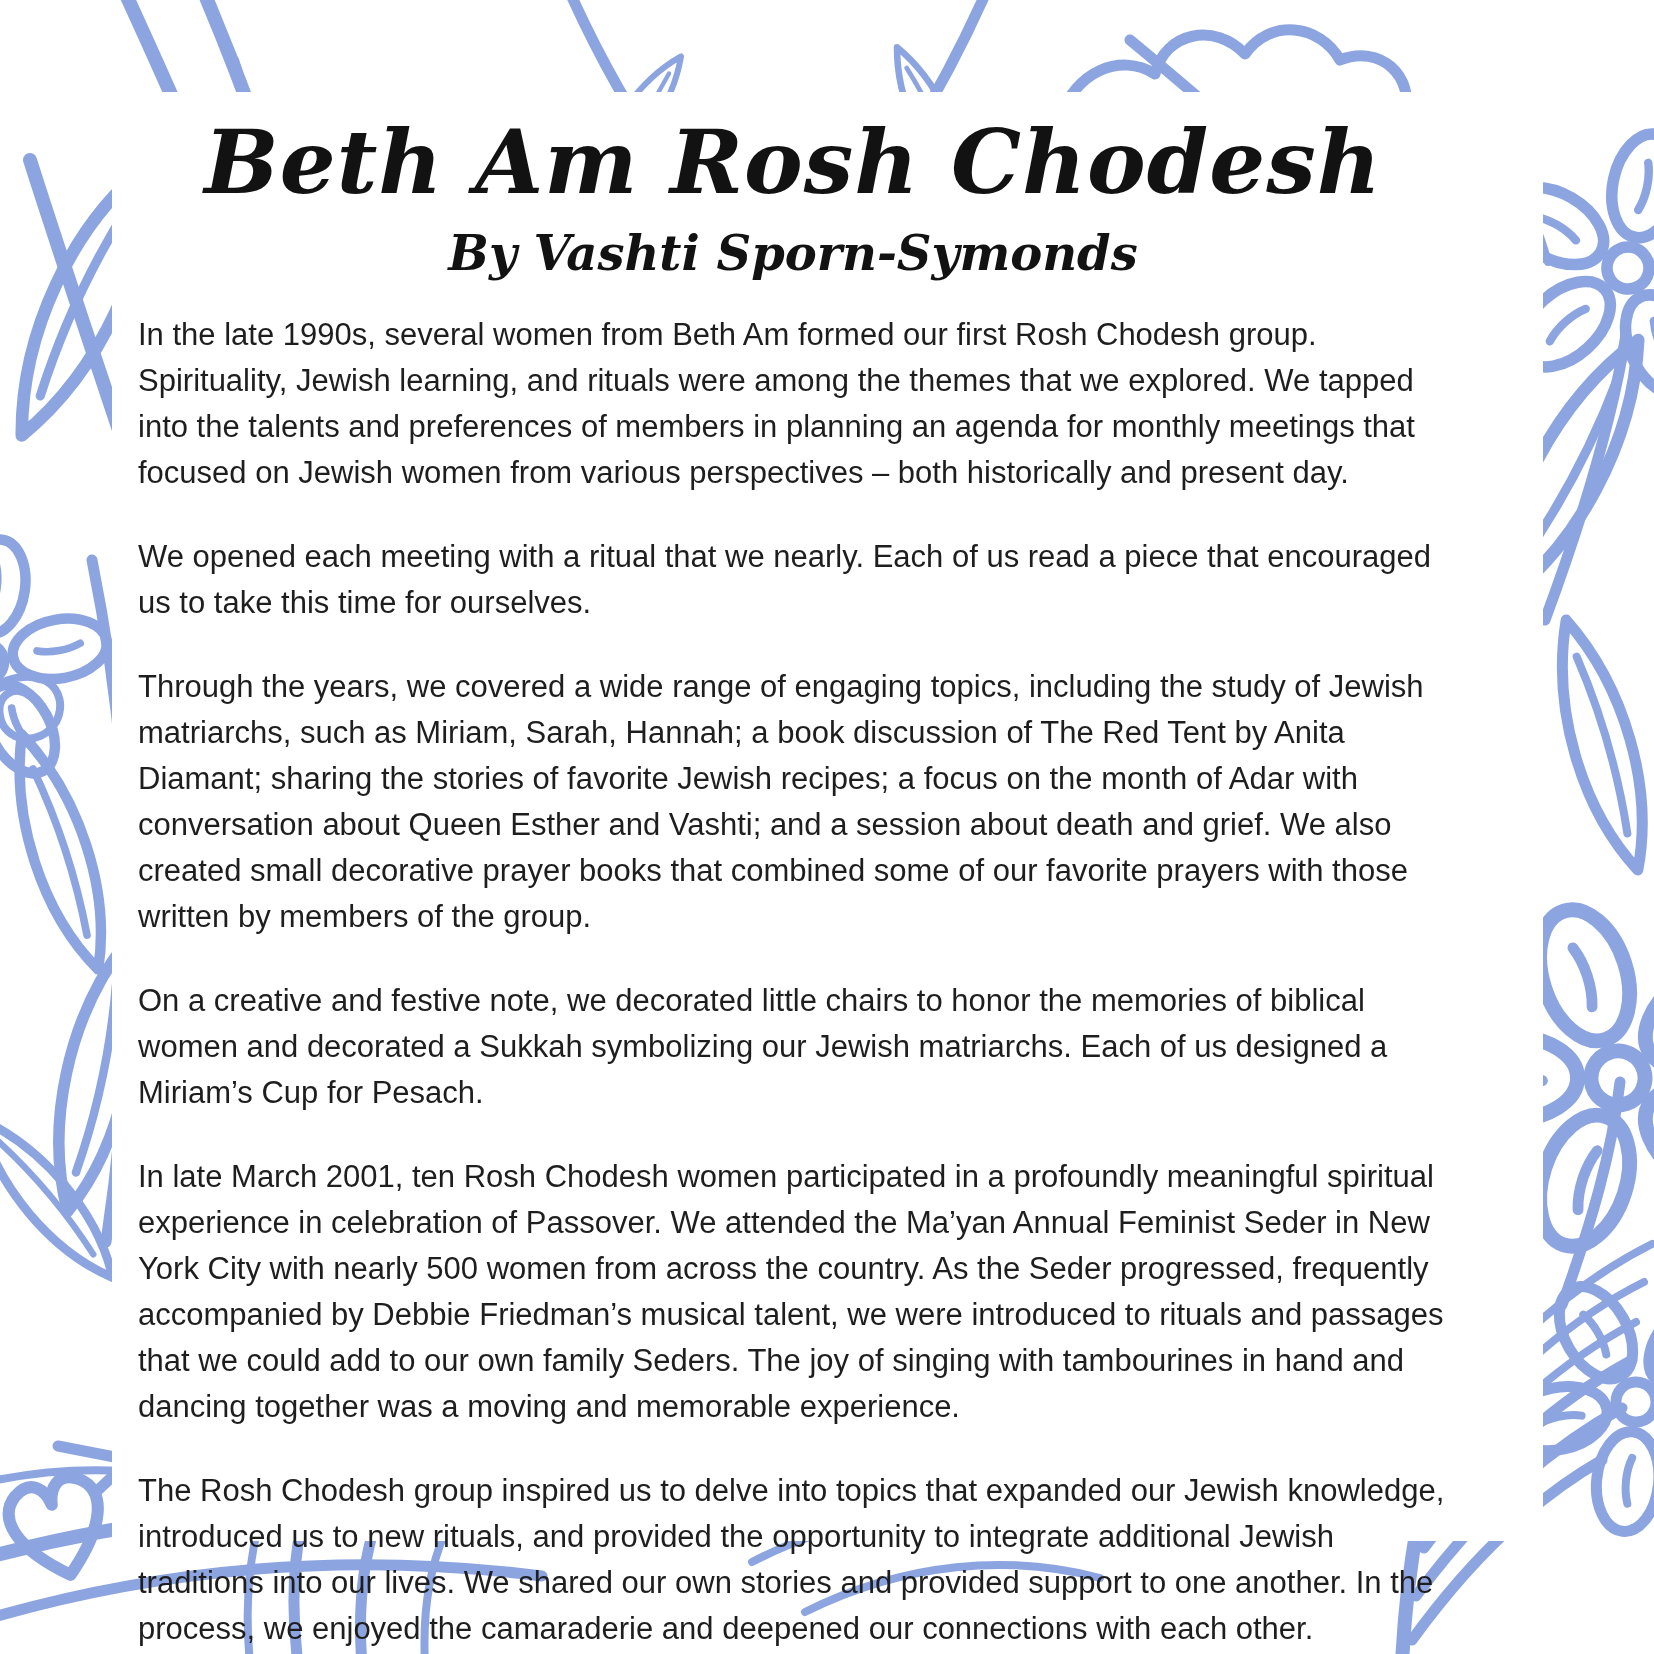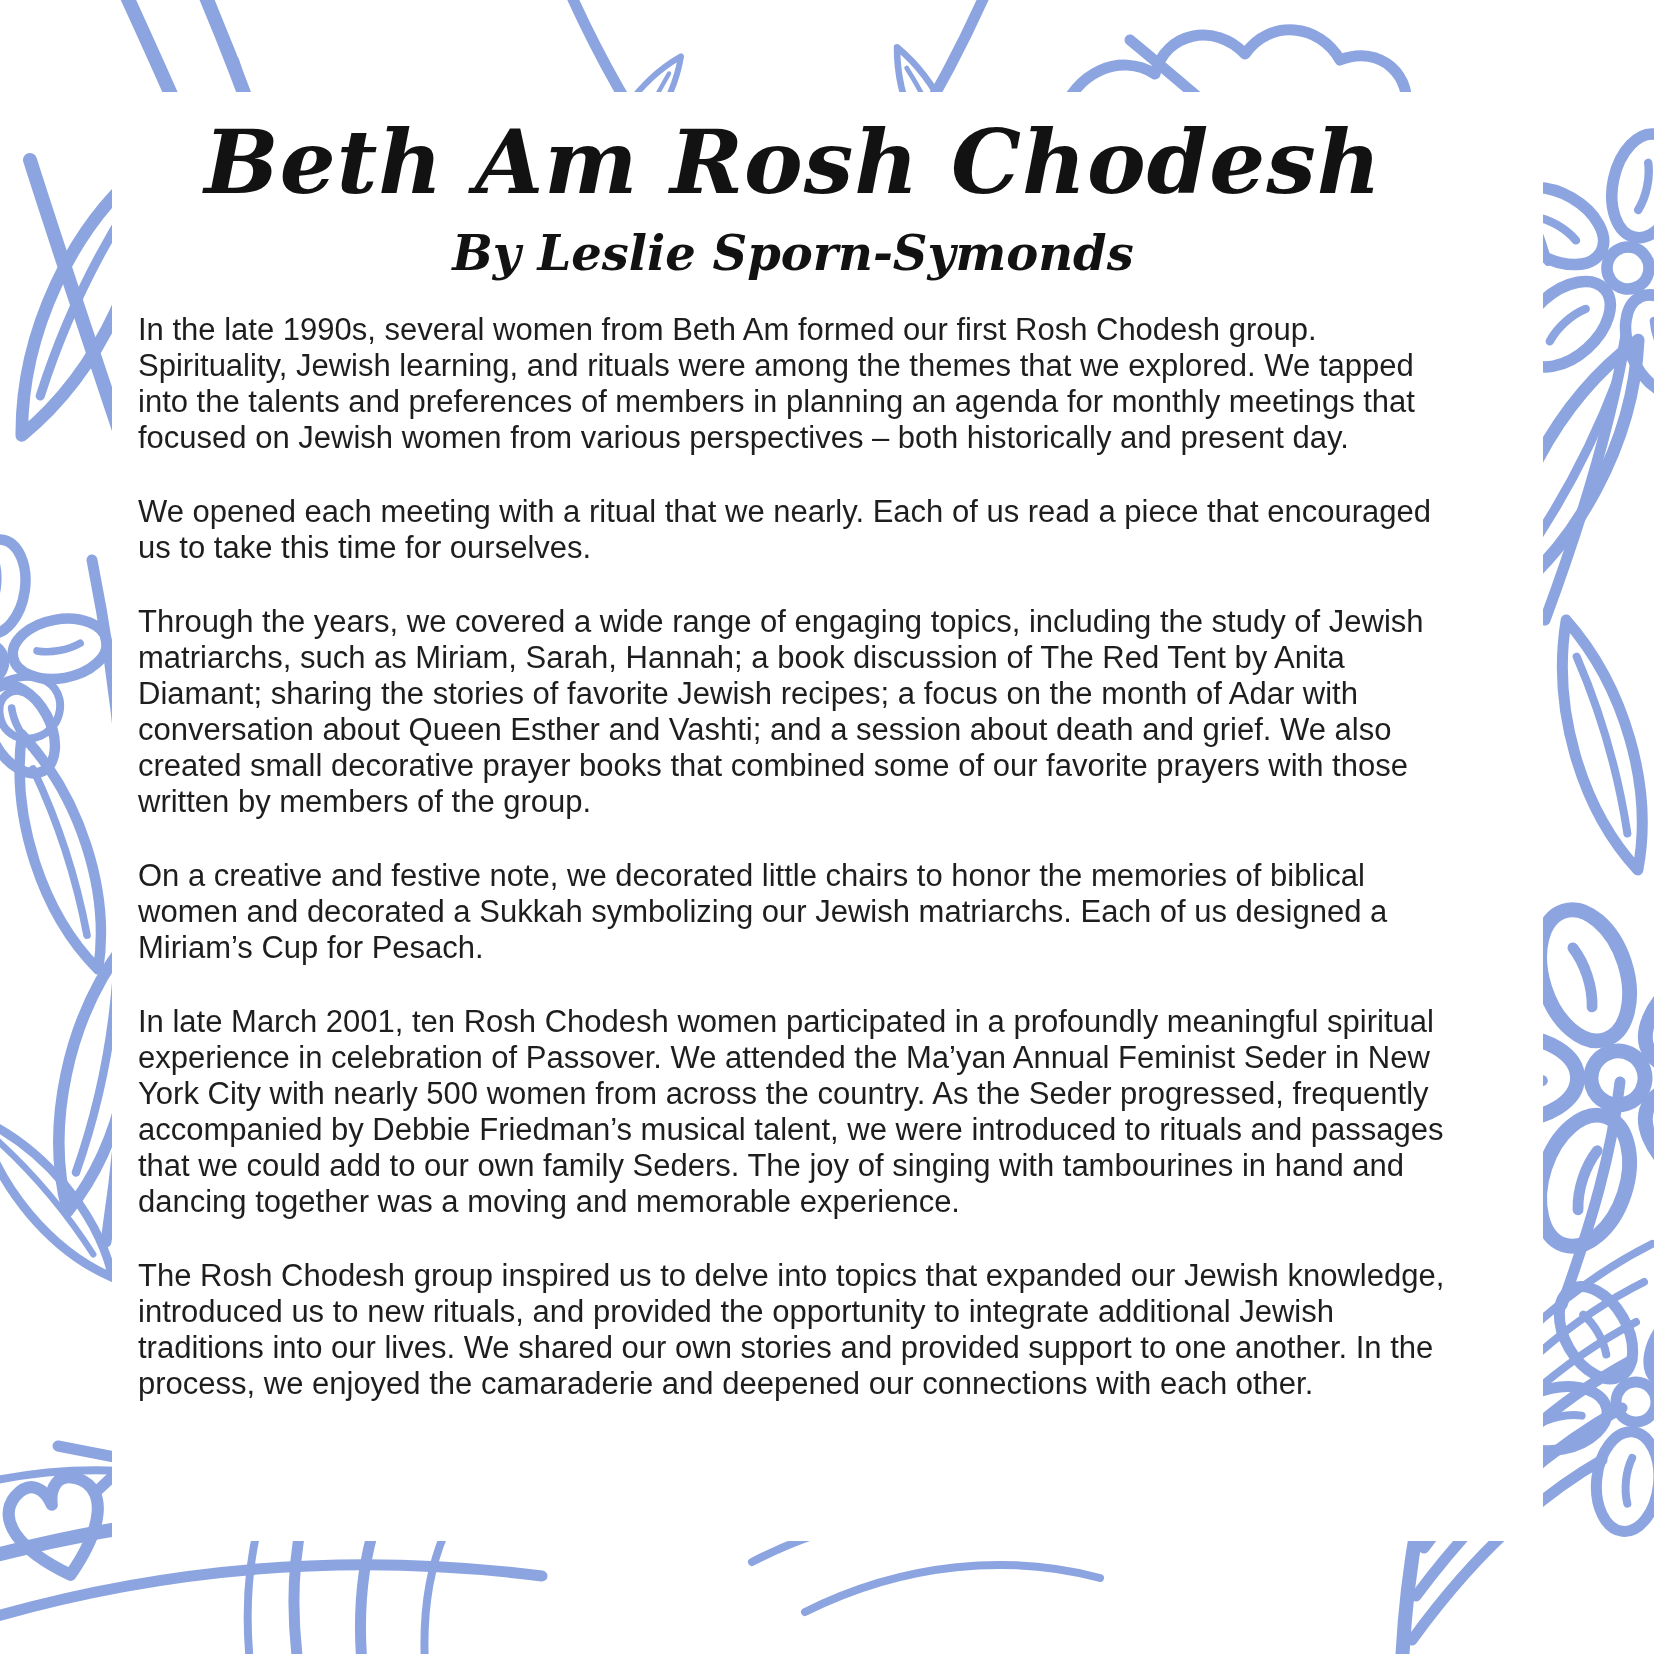--- a/index.html
+++ b/index.html
@@ -67,21 +67,21 @@
     font-family: "DejaVu Serif", serif;
     font-style: italic;
     font-weight: bold;
     font-size: 48px;
     line-height: 1.1;
     color: #121212;
   }
   .body-text p {
     margin: 38px 0 0 0;
     font-size: 31px;
-    line-height: 36px;
+    line-height: 46px;
     color: #1e1e1e;
     text-align: left;
   }
   .body-text p:first-child {
     margin-top: 32px;
   }
 </style>
 </head>
 <body>
 
@@ -198,21 +198,21 @@
       <path class="thin" d="M1436,1498 C 1498,1418 1560,1362 1636,1322"></path>
       <path class="thin" d="M1450,1448 C 1510,1372 1572,1318 1644,1282"></path>
       <path class="thin" d="M1466,1398 C 1524,1328 1584,1278 1652,1244"></path>
     </g>
 
     <rect class="mask" x="112" y="108" width="1431" height="1433"></rect>
   </svg>
 
   <div class="content">
     <h1 class="title">Beth Am Rosh Chodesh</h1>
-    <h2 class="byline">By Leslie Sporn-Symonds</h2>
+    <h2 class="byline">By Vashti Sporn-Symonds</h2>
     <div class="body-text">
       <p>In the late 1990s, several women from Beth Am formed our first Rosh Chodesh group. Spirituality, Jewish learning, and rituals were among the themes that we explored. We tapped into the talents and preferences of members in planning an agenda for monthly meetings that focused on Jewish women from various perspectives – both historically and present day.</p>
       <p>We opened each meeting with a ritual that we nearly. Each of us read a piece that encouraged us to take this time for ourselves.</p>
       <p>Through the years, we covered a wide range of engaging topics, including the study of Jewish matriarchs, such as Miriam, Sarah, Hannah; a book discussion of The Red Tent by Anita Diamant; sharing the stories of favorite Jewish recipes; a focus on the month of Adar with conversation about Queen Esther and Vashti; and a session about death and grief. We also created small decorative prayer books that combined some of our favorite prayers with those written by members of the group.</p>
       <p>On a creative and festive note, we decorated little chairs to honor the memories of biblical women and decorated a Sukkah symbolizing our Jewish matriarchs. Each of us designed a Miriam’s Cup for Pesach.</p>
       <p>In late March 2001, ten Rosh Chodesh women participated in a profoundly meaningful spiritual experience in celebration of Passover. We attended the Ma’yan Annual Feminist Seder in New York City with nearly 500 women from across the country. As the Seder progressed, frequently accompanied by Debbie Friedman’s musical talent, we were introduced to rituals and passages that we could add to our own family Seders. The joy of singing with tambourines in hand and dancing together was a moving and memorable experience.</p>
       <p>The Rosh Chodesh group inspired us to delve into topics that expanded our Jewish knowledge, introduced us to new rituals, and provided the opportunity to integrate additional Jewish traditions into our lives. We shared our own stories and provided support to one another. In the process, we enjoyed the camaraderie and deepened our connections with each other.</p>
     </div>
   </div>
 

